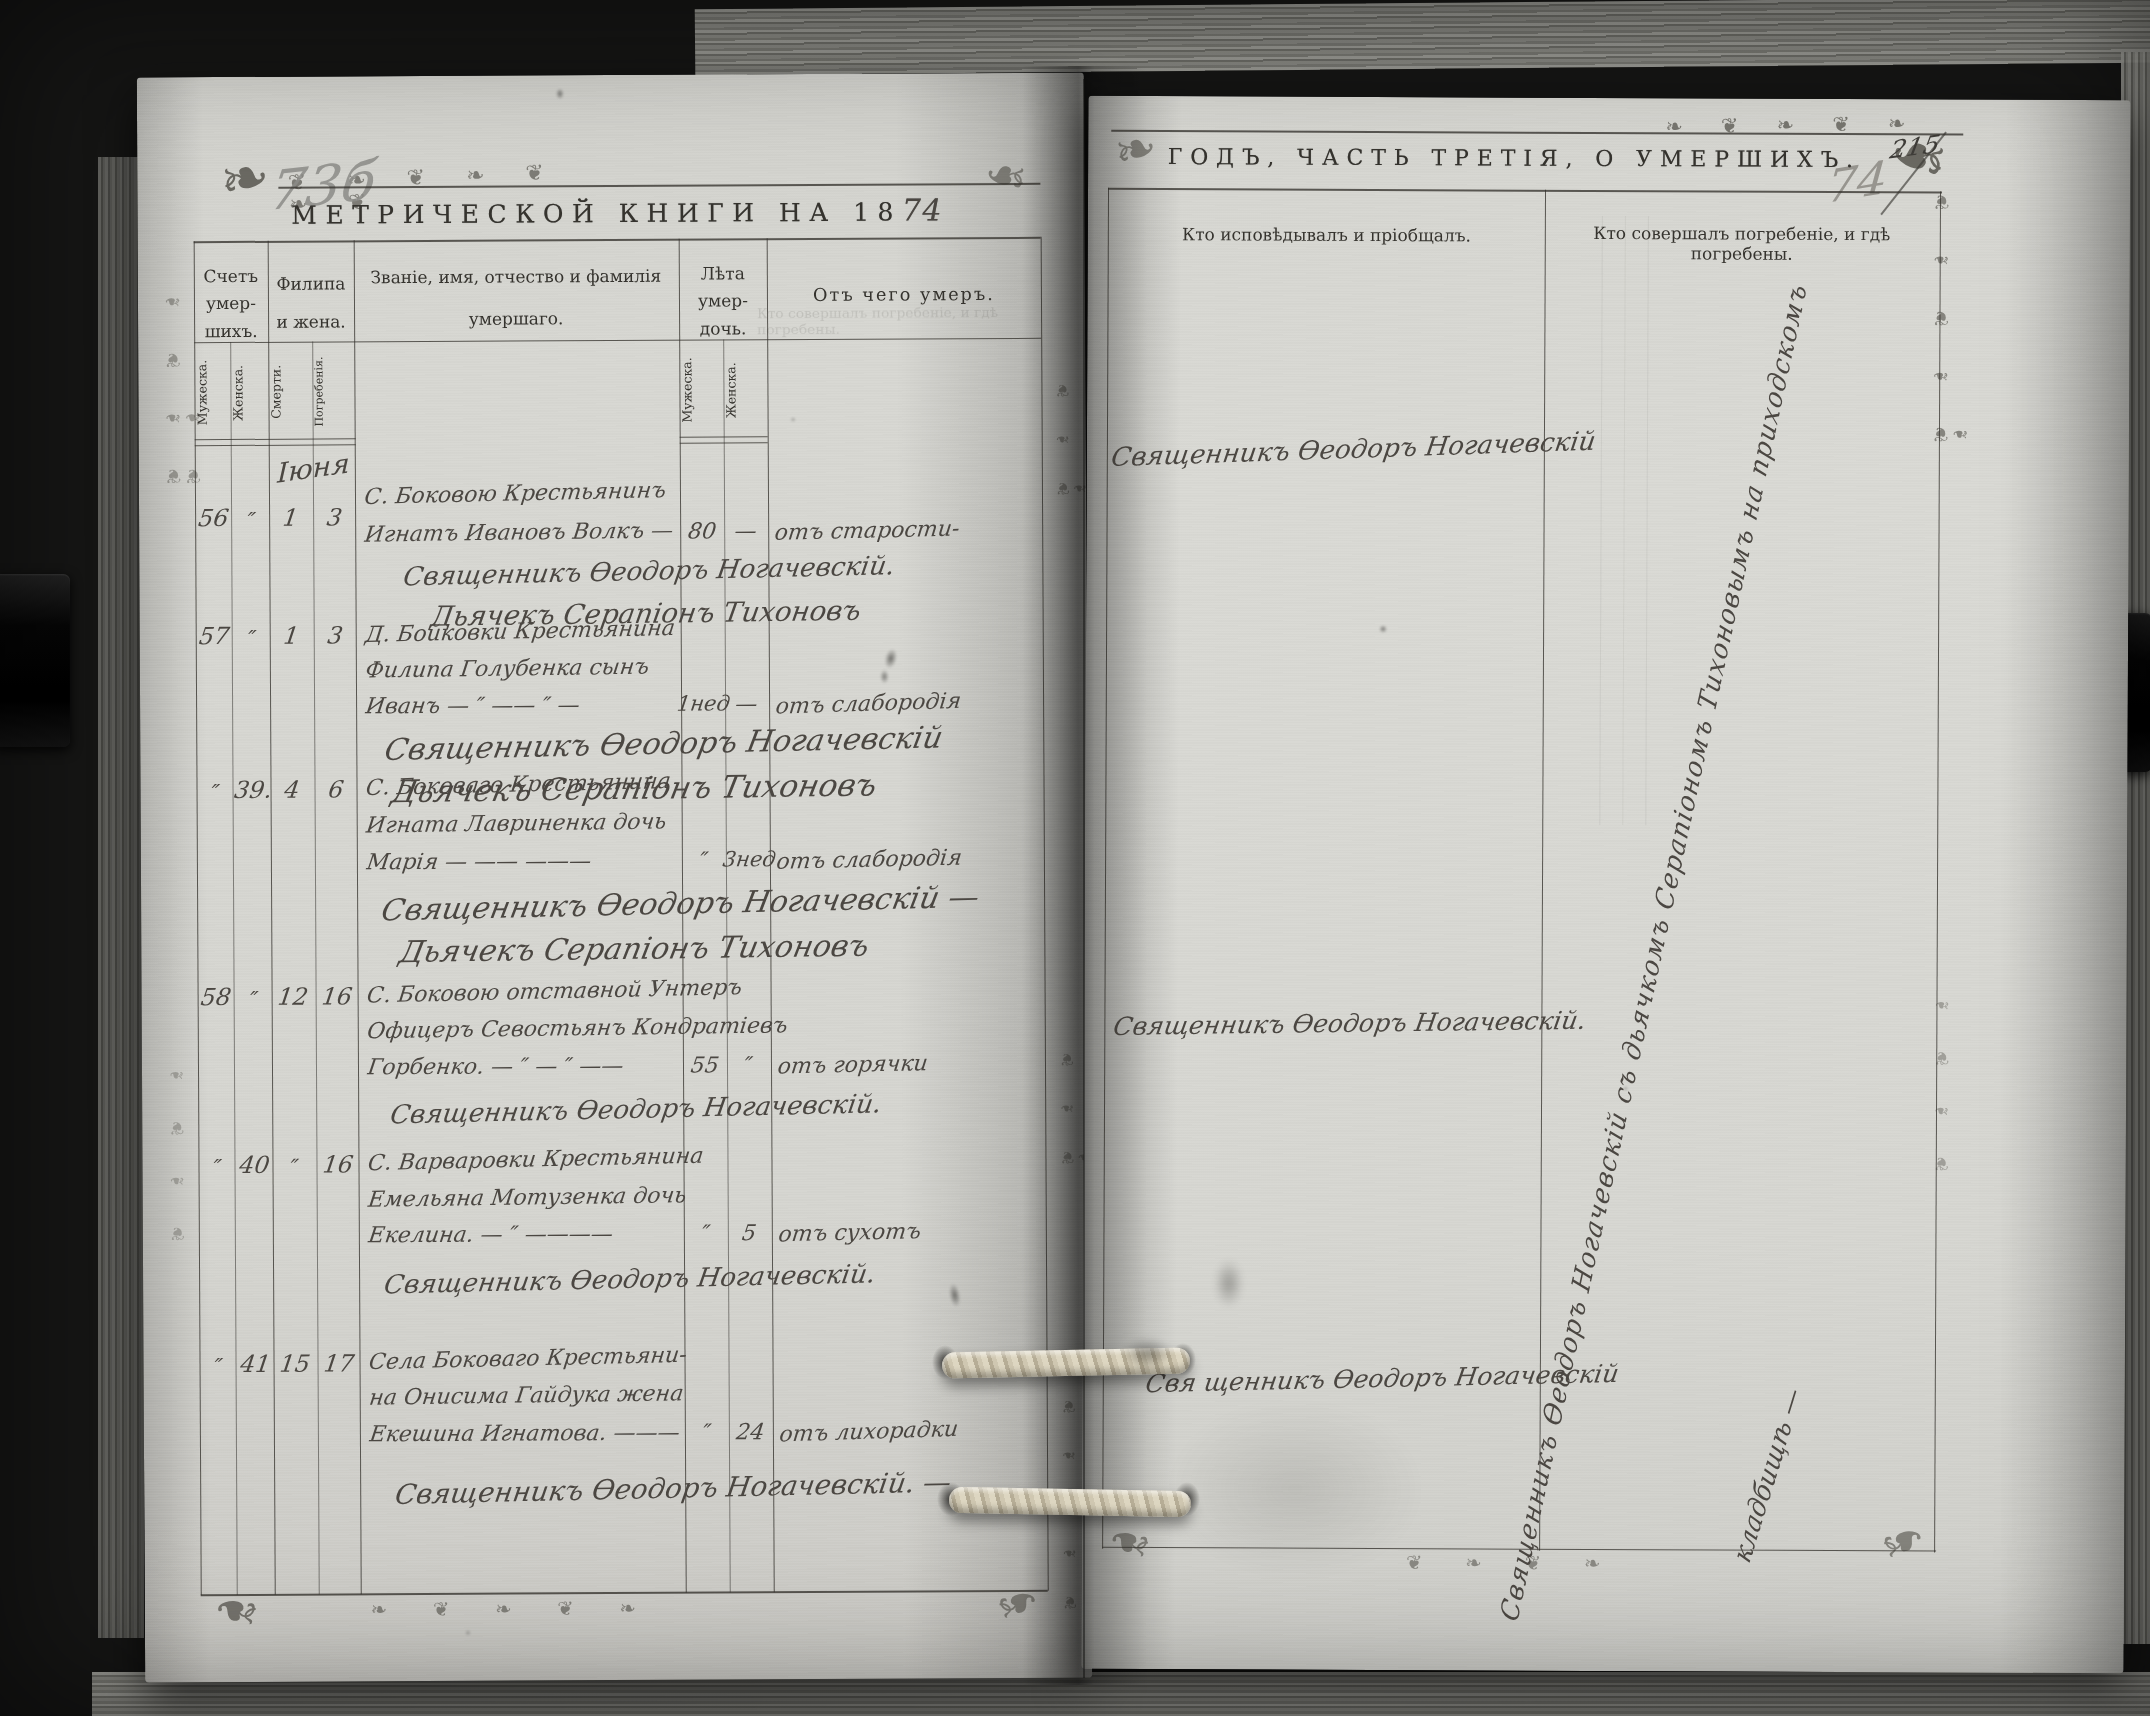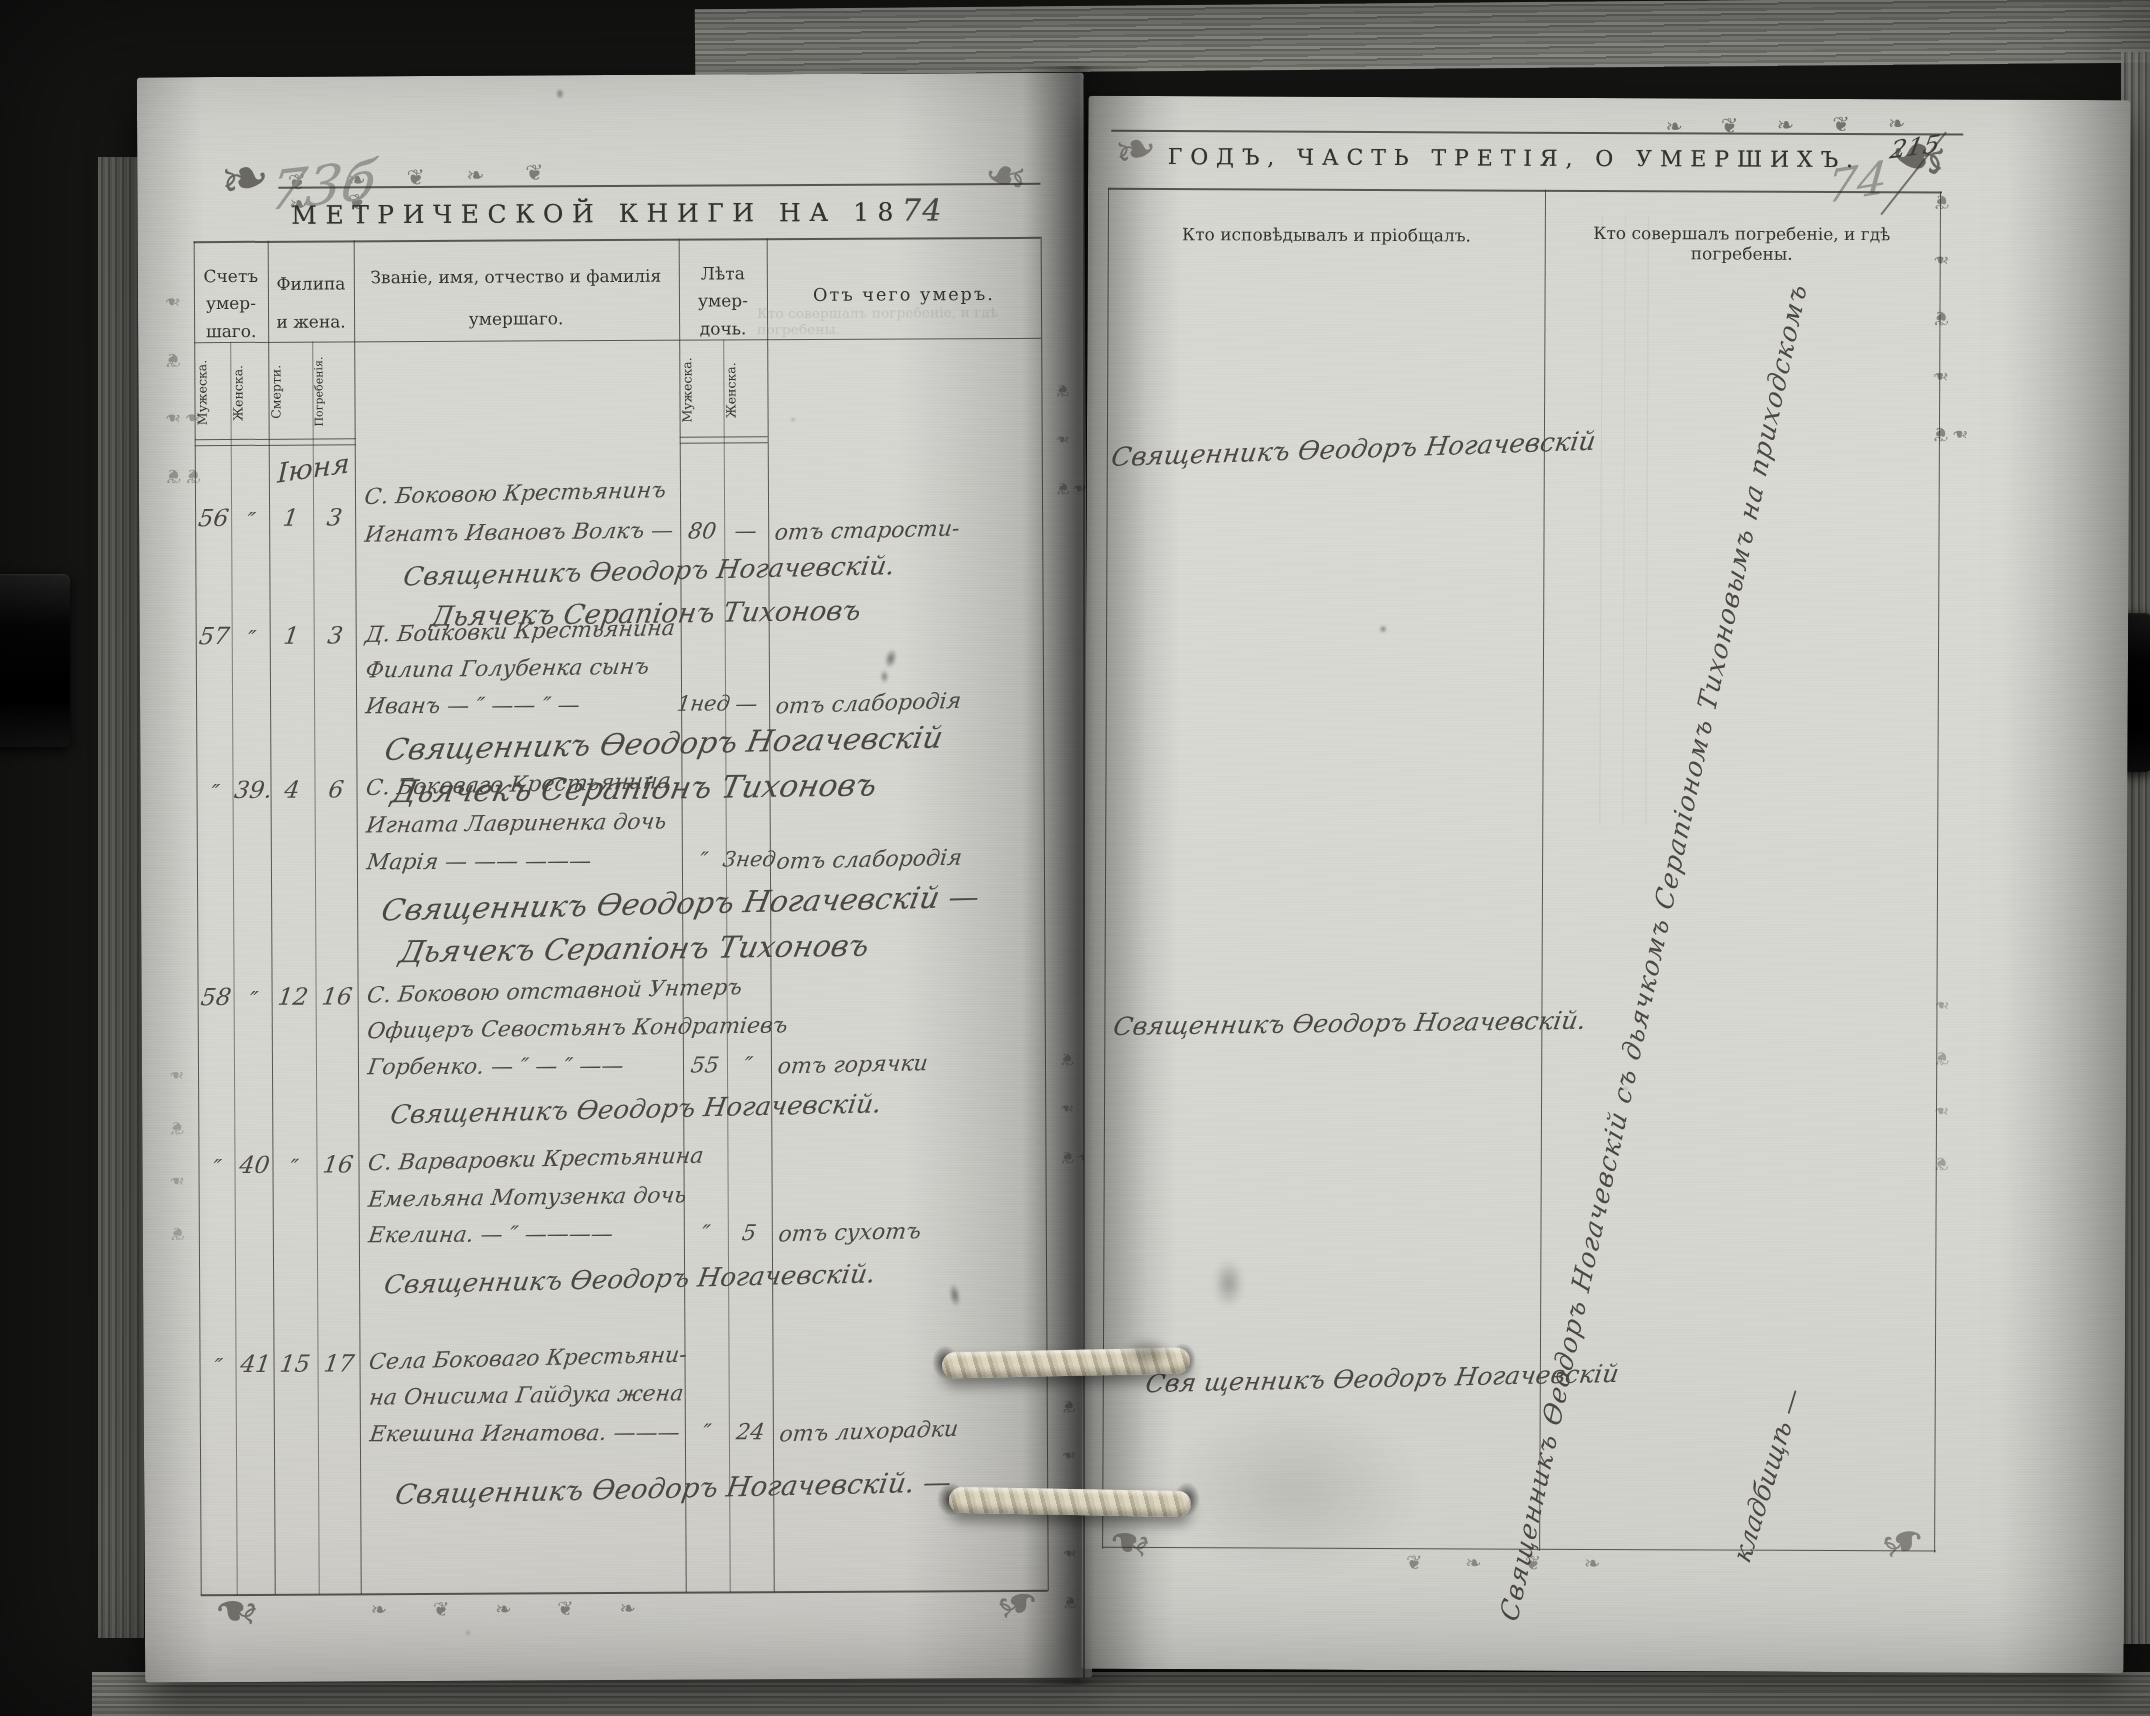--- a/index.html
+++ b/index.html
@@ -78,21 +78,21 @@
     <div class="abs vl" style="left:174px;top:265px;height:1253px;opacity:.7;"></div>
     <div class="abs vl" style="left:585px;top:265px;height:1253px;opacity:.7;"></div>
 
     <div class="abs hl" style="left:56px;top:362px;width:161px;"></div>
     <div class="abs hl" style="left:56px;top:368px;width:161px;"></div>
     <div class="abs hl" style="left:541px;top:362px;width:88px;"></div>
     <div class="abs hl" style="left:541px;top:368px;width:88px;"></div>
 
     <div class="abs print" style="left:56px;top:189px;width:74px;text-align:center;font-size:17px;">Счетъ</div>
     <div class="abs print" style="left:56px;top:216px;width:74px;text-align:center;font-size:17px;">умер-</div>
-    <div class="abs print" style="left:56px;top:244px;width:74px;text-align:center;font-size:17px;">шаго.</div>
+    <div class="abs print" style="left:56px;top:244px;width:74px;text-align:center;font-size:17px;">шихъ.</div>
     <div class="abs print" style="left:130px;top:197px;width:86px;text-align:center;font-size:17px;">Филипа</div>
     <div class="abs print" style="left:130px;top:235px;width:86px;text-align:center;font-size:17px;">и жена.</div>
     <div class="abs print" style="left:216px;top:191px;width:324px;text-align:center;font-size:17px;">Званіе, имя, отчество и фамилія</div>
     <div class="abs print" style="left:216px;top:233px;width:324px;text-align:center;font-size:17px;">умершаго.</div>
     <div class="abs print" style="left:541px;top:189px;width:88px;text-align:center;font-size:17px;">Лѣта</div>
     <div class="abs print" style="left:541px;top:216px;width:88px;text-align:center;font-size:17px;">умер-</div>
     <div class="abs print" style="left:541px;top:244px;width:88px;text-align:center;font-size:17px;">дочь.</div>
     <div class="abs print" style="left:629px;top:211px;width:274px;text-align:center;font-size:17.7px;letter-spacing:2px;">Отъ чего умеръ.</div>
 
     <div class="abs print" style="left:619px;top:231px;width:282px;font-size:13.8px;opacity:.13;filter:blur(0.7px);">Кто совершалъ погребеніе, и гдѣ погребены.</div>

